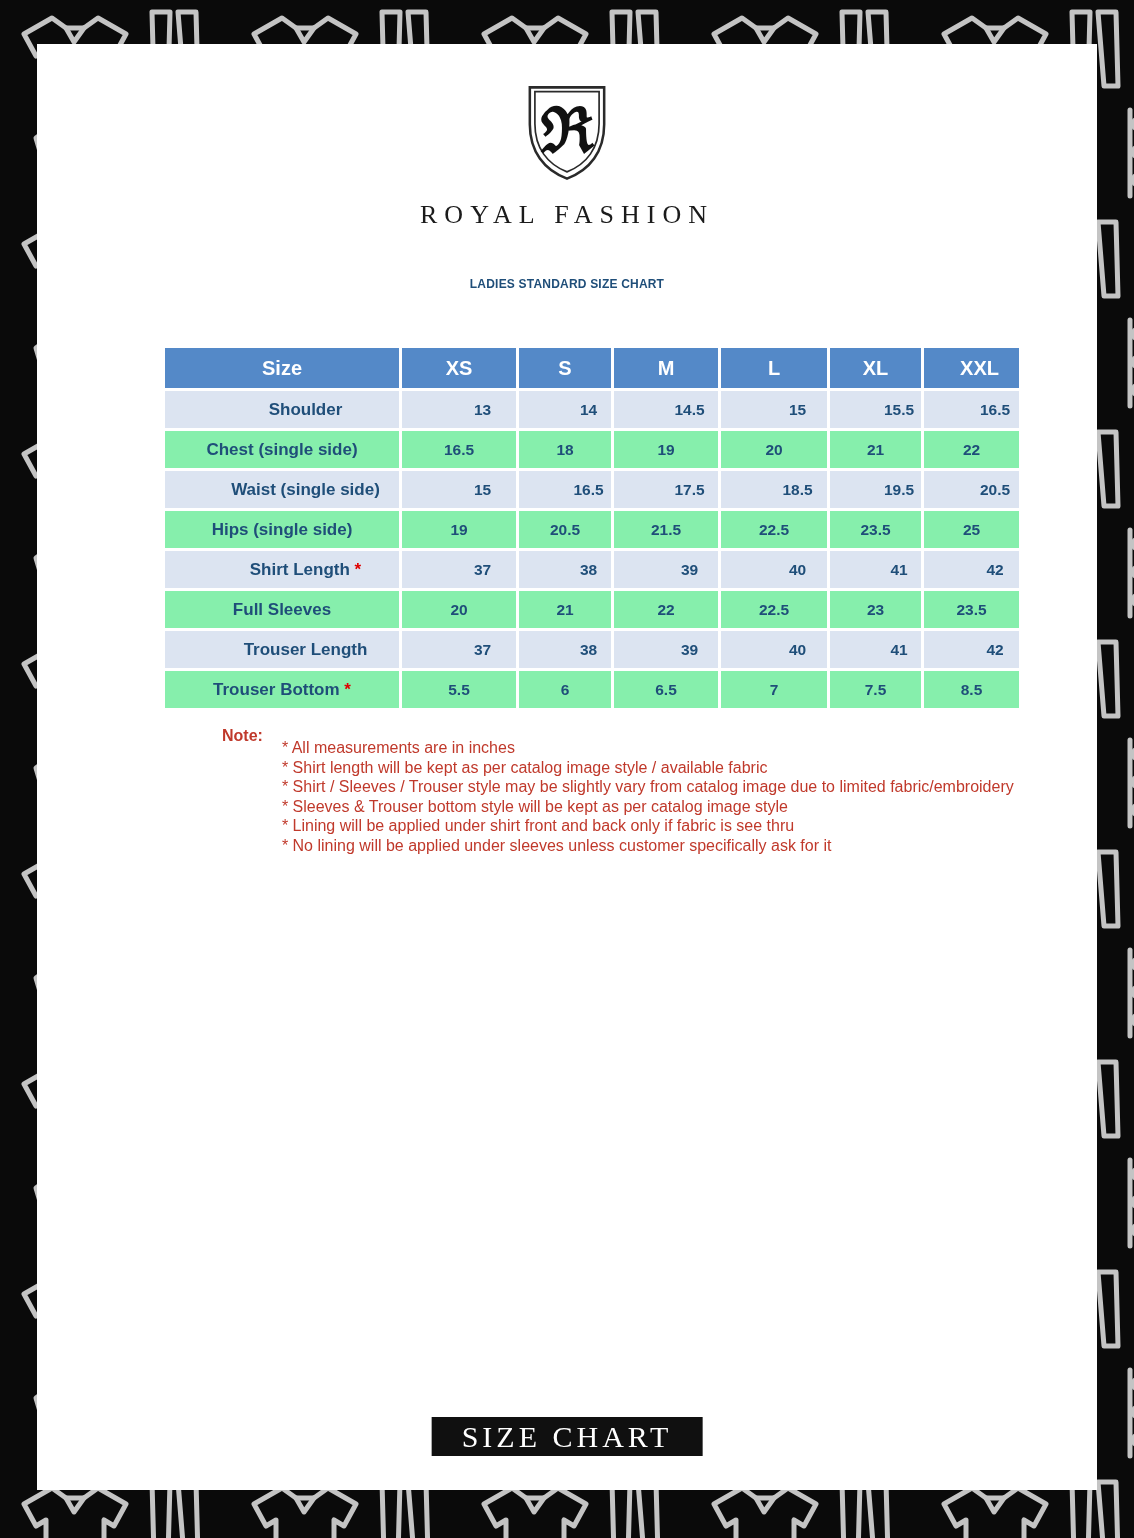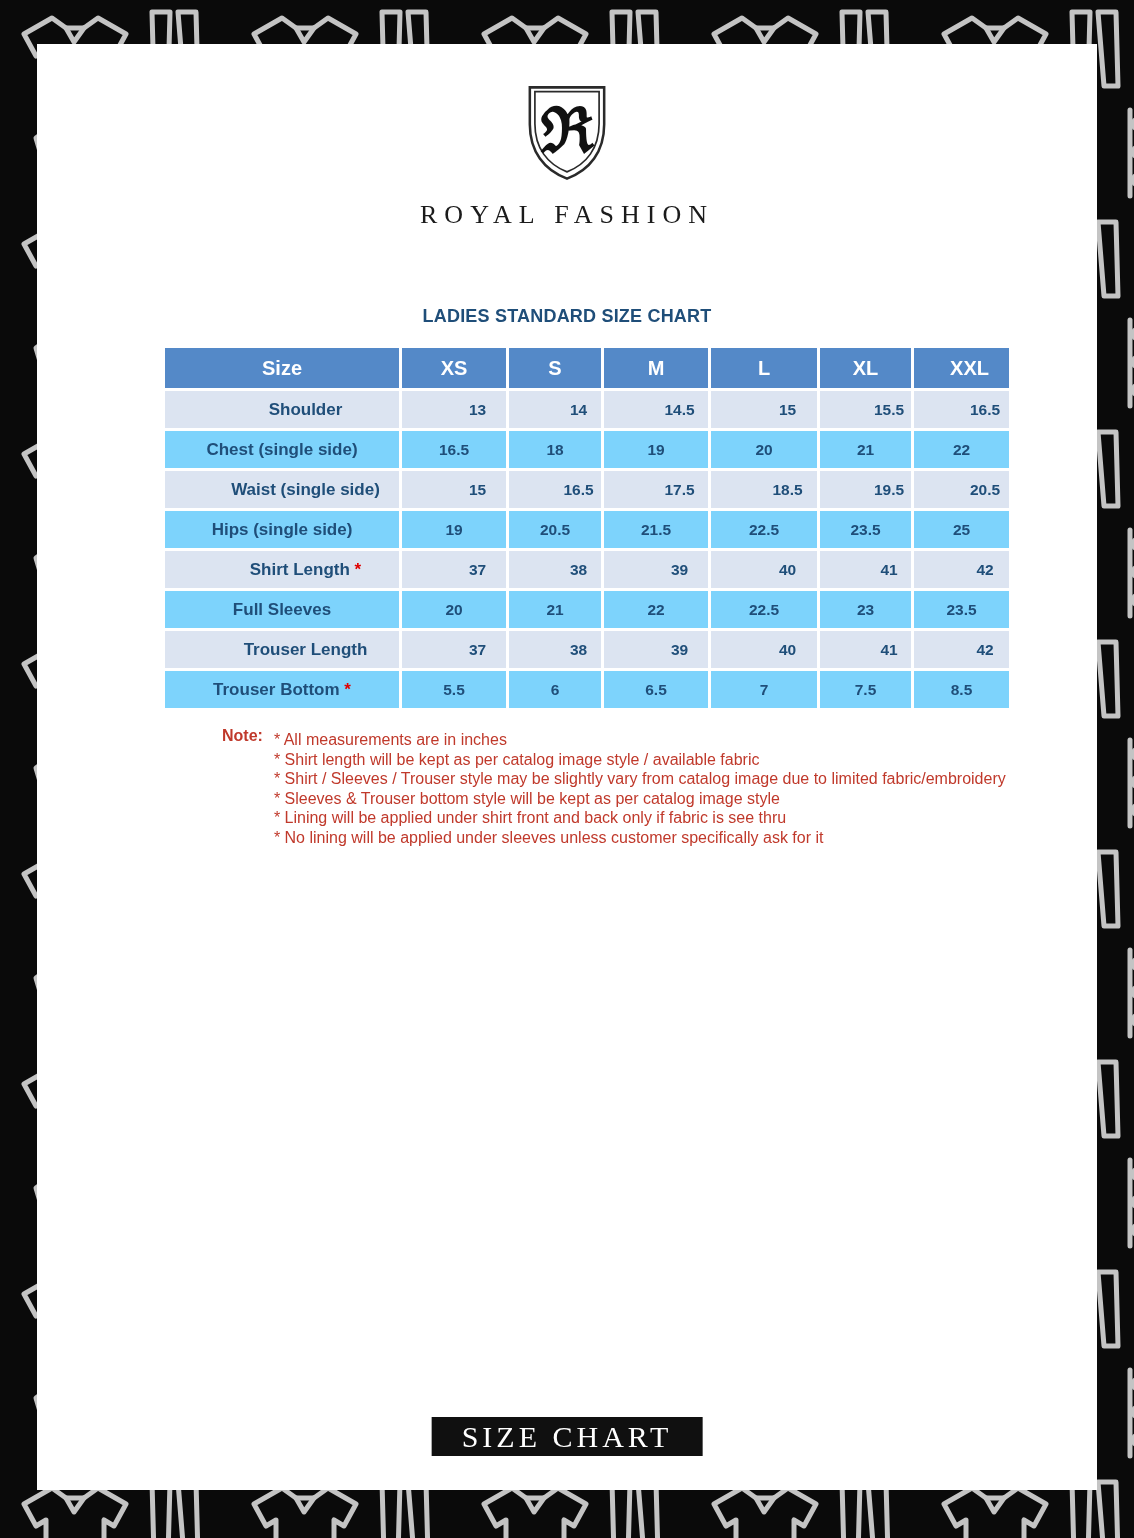--- a/index.html
+++ b/index.html
@@ -27,51 +27,51 @@
     position:absolute;left:0;top:40px;width:100%;
     display:flex;flex-direction:column;align-items:center;
   }
   .brand-name{
     margin-top:18px;
     font-family:"Liberation Serif",serif;
     font-size:26px;color:#1b1b1b;letter-spacing:7px;font-weight:400;
     white-space:nowrap;
   }
   .page-title{
-    position:absolute;left:0;top:262px;width:100%;text-align:center;
-    font-size:18px;font-weight:bold;color:var(--title-text);
+    position:absolute;left:0;top:233px;width:100%;text-align:center;
+    font-size:12px;font-weight:bold;color:var(--title-text);
     letter-spacing:0.2px;
   }
   .table-wrap{position:absolute;left:125px;top:301px;}
   table{border-collapse:separate;border-spacing:3px;background:#ffffff;}
   th{
     background:var(--header-bg);color:#ffffff;
     font-size:20px;font-weight:bold;height:40px;text-align:center;
   }
   th:nth-child(1){width:234px;}
-  th:nth-child(2){width:104px;}
+  th:nth-child(2){width:114px;}
   th:nth-child(3){width:92px;}
   th:nth-child(4){width:104px;}
   th:nth-child(5){width:106px;}
   th:nth-child(6){width:91px;}
   th:nth-child(7){width:95px;padding-left:17px;}
   td{
     height:37px;text-align:center;vertical-align:middle;
     color:var(--table-text);font-weight:bold;font-size:15.5px;
   }
   tr.alt td{background:var(--row-alt-bg);padding-left:48px;}
-  tr.plain td{background:#7dd3fc;}
+  tr.plain td{background:#86efac;}
   td.row-label{font-size:17px;}
   .ast{color:var(--asterisk);font-weight:bold;}
   .notes{
     position:absolute;left:185px;top:682px;display:flex;align-items:flex-start;
     color:var(--note-text);font-size:16px;line-height:19.6px;
   }
   .note-label{font-weight:bold;margin-right:7px;white-space:nowrap;}
-  .notes ul{margin:4px;padding:0;list-style:none;}
+  .notes ul{margin:12px;padding:0;list-style:none;}
   .notes li{white-space:nowrap;}
   .banner{
     position:absolute;top:1373px;left:50%;transform:translateX(-50%);
     background:var(--banner-bg);color:#ffffff;
     font-family:"Liberation Serif",serif;font-weight:normal;
     font-size:30px;letter-spacing:4px;line-height:31px;
     padding:4px 30px;white-space:nowrap;
   }
 </style>
 </head>

